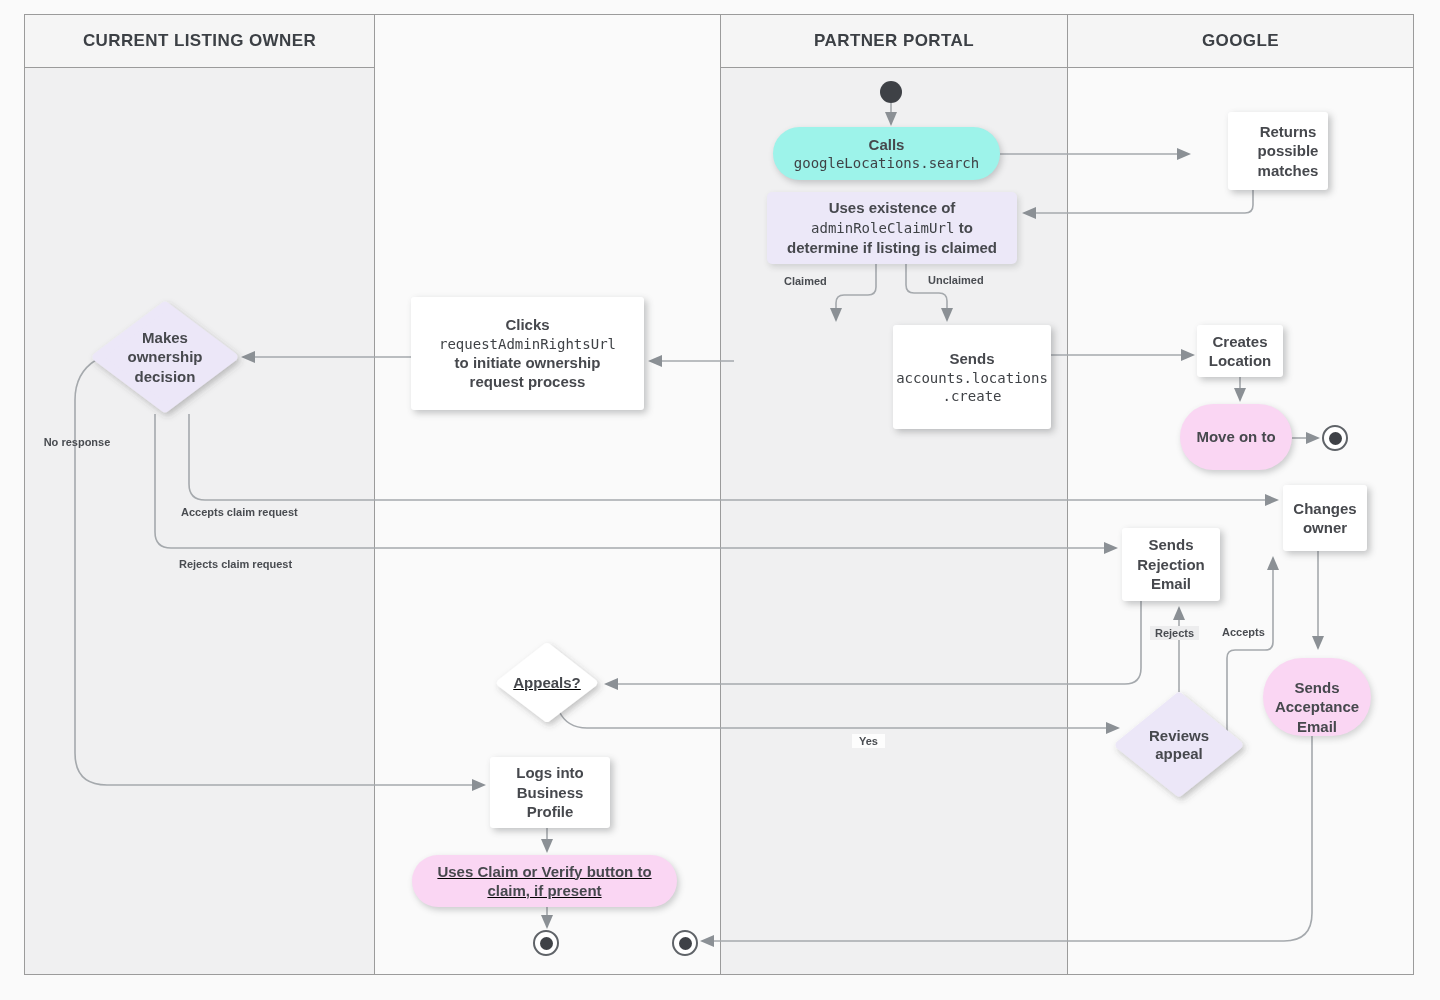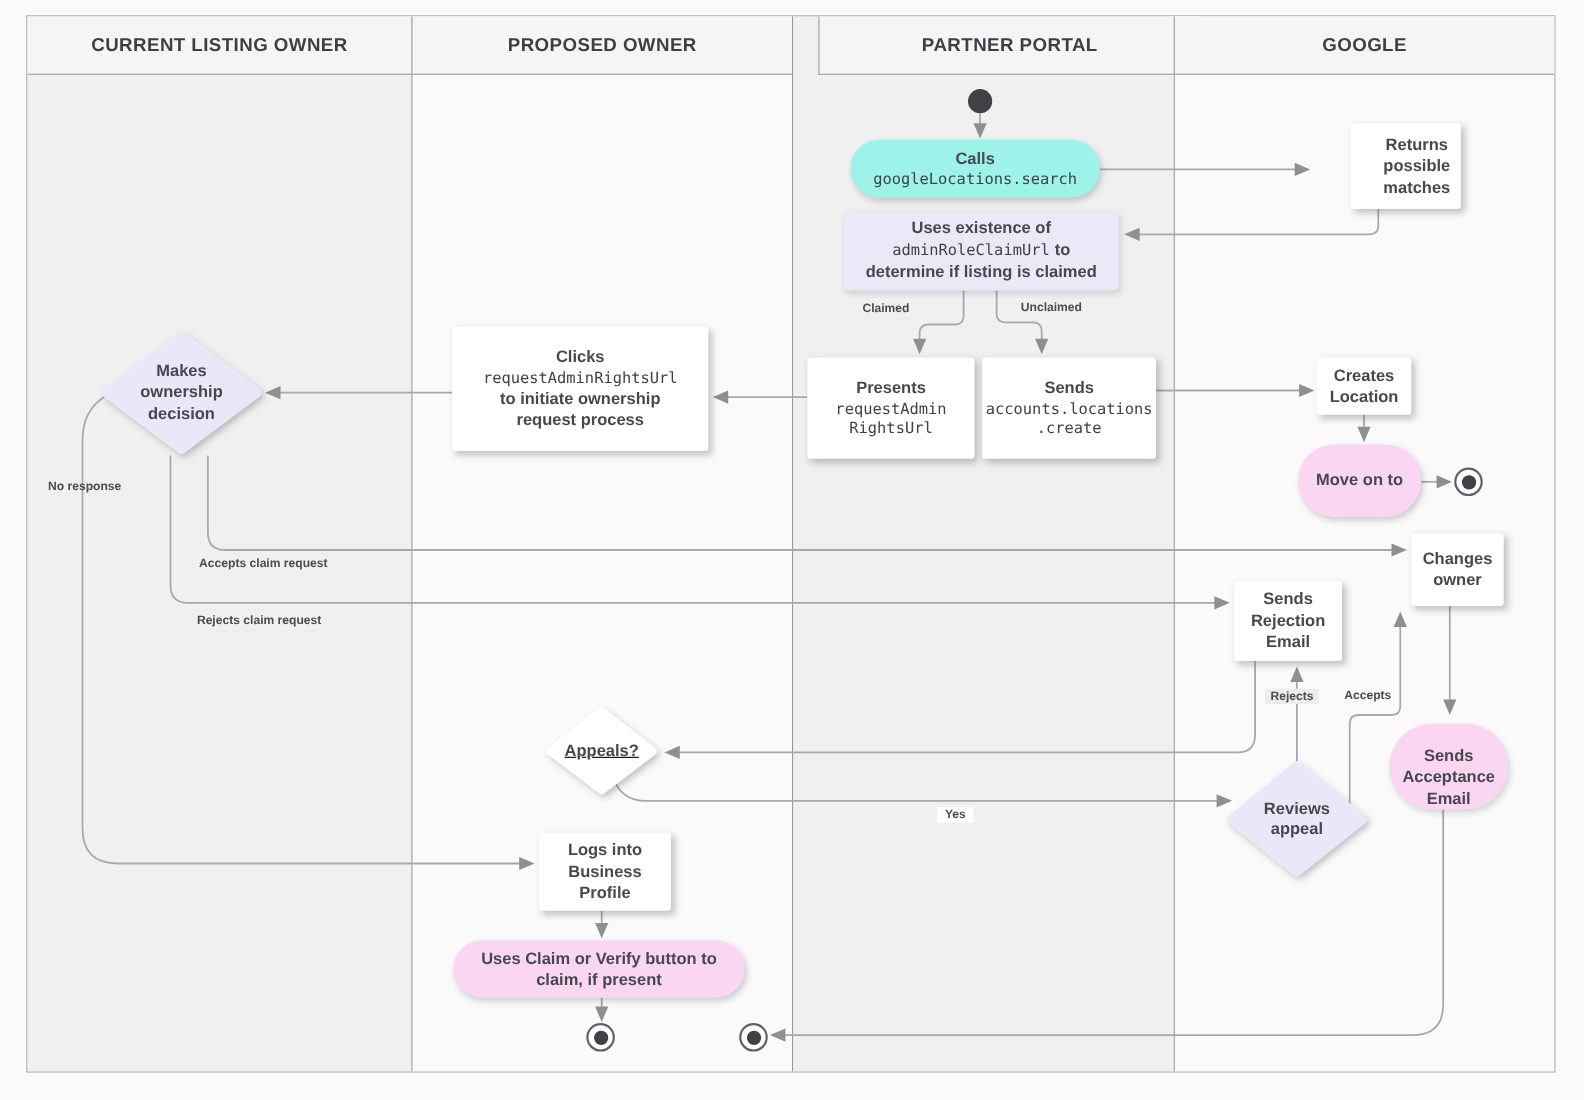--- a/index.html
+++ b/index.html
@@ -44,22 +44,21 @@
 <body>
 
 <div id="stage">
 
   <div id="frame">
     <div class="lane shade-a" style="left:0; width:349px;"></div>
     <div class="lane shade-b" style="left:349px; width:346px;"></div>
     <div class="lane shade-a" style="left:695px; width:347px;"></div>
     <div class="lane shade-b" style="left:1042px; width:346px;"></div>
     <div class="lane-header" style="left:0; width:349px;">CURRENT LISTING OWNER</div>
-    <div class="lane-header" style="left:349px; width:346px; border-left:1px solid #9b9b9b;">PROPOSED OWNER</div>
-    <div class="lane-header" style="left:695px; width:347px; border-left:1px solid #9b9b9b;margin-left:24px;">PARTNER PORTAL</div>
+    <div class="lane-header" style="left:695px; width:347px; border-left:1px solid #9b9b9b;">PARTNER PORTAL</div>
     <div class="lane-header" style="left:1042px; width:346px; border-left:1px solid #9b9b9b;">GOOGLE</div>
   </div>
 
   <svg id="wires" width="1440" height="1000" viewBox="0 0 1440 1000">
     <defs>
       <filter id="dshadow" x="-40%" y="-40%" width="180%" height="180%">
         <feDropShadow dx="2.5" dy="3" stdDeviation="3" flood-color="#3c4043" flood-opacity="0.30"></feDropShadow>
       </filter>
     </defs>
 
@@ -131,27 +130,22 @@
 
   <div class="node soft" style="left:767px; top:192px; width:250px; height:72px; background:#ece8f8;">
     <div class="bold-txt">Uses existence of</div>
     <div style="line-height:1.3;">
       <span class="mono-txt">adminRoleClaimUrl</span>
       <span class="bold-txt">to</span>
     </div>
     <div class="bold-txt">determine if listing is claimed</div>
   </div>
 
-  <div class="node box" style="left:734px; top:325px; width:152px; height:92px;">
-    <div class="bold-txt">Presents</div>
-    <div class="mono-txt">requestAdmin</div>
-    <div class="mono-txt">RightsUrl</div>
-  </div>
-
-  <div class="node box" style="left:893px; top:325px; width:158px; height:92px;">
+
+  <div class="node box" style="left:893px; top:325px; width:158px; height:104px;">
     <div class="bold-txt">Sends</div>
     <div class="mono-txt">accounts.locations</div>
     <div class="mono-txt">.create</div>
   </div>
 
   <div class="node box" style="left:411px; top:297px; width:233px; height:113px;">
     <div class="bold-txt">Clicks</div>
     <div class="mono-txt">requestAdminRightsUrl</div>
     <div class="bold-txt">to initiate ownership</div>
     <div class="bold-txt">request process</div>
@@ -190,21 +184,21 @@
   </div>
 
   <div class="node diamond-label" style="left:505px; top:668px; width:84px; height:30px;text-decoration:underline;">
     <div class="bold-txt">Appeals?</div>
   </div>
 
   <div class="node box" style="left:490px; top:757px; width:120px; height:71px;">
     <div class="bold-txt" style="width:80px;">Logs into Business Profile</div>
   </div>
 
-  <div class="node pill" style="left:412px; top:855px; width:265px; height:52px; background:#fad6f3;">
+  <div class="node pill" style="left:412px; top:855px; width:265px; height:52px; background:#fad6f3;text-decoration:underline;">
     <div class="bold-txt" style="width:240px;">Uses Claim or Verify button to claim, if present</div>
   </div>
 
   <div class="node end-node" style="left:533px; top:930px;">
       <div class="inner"></div>
     </div>
   <div class="node end-node" style="left:672px; top:930px;">
       <div class="inner"></div>
     </div>
 

